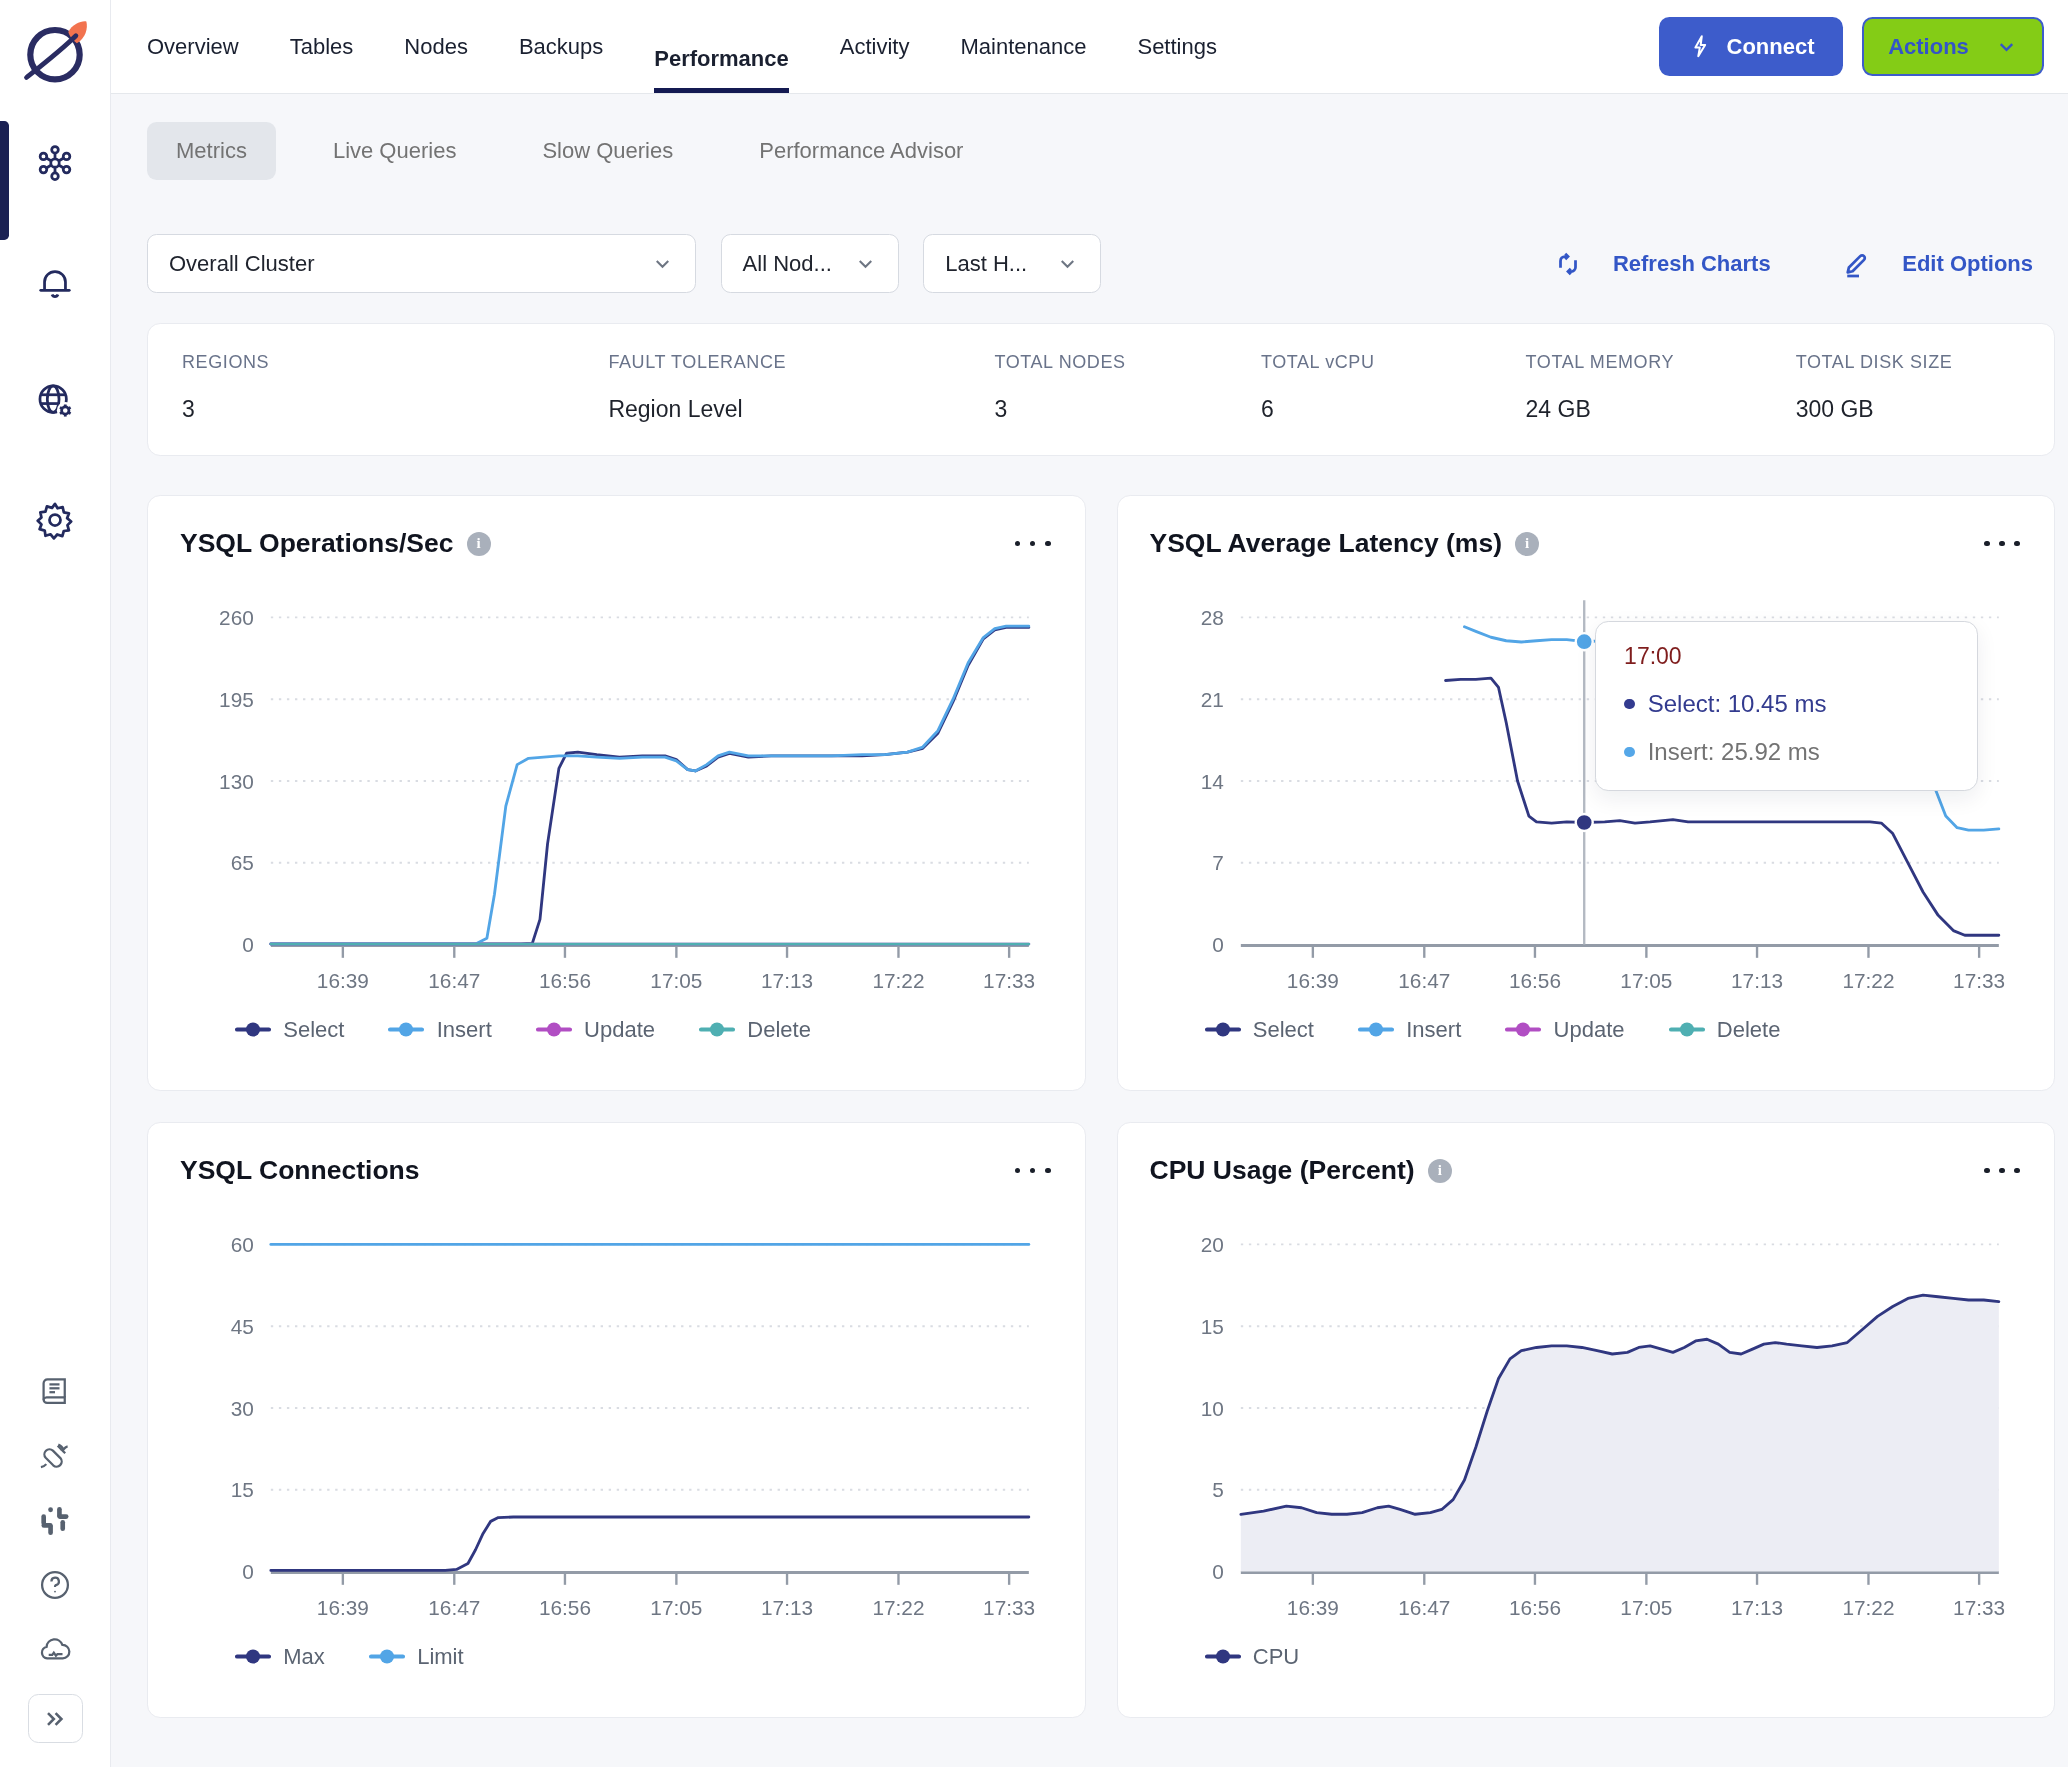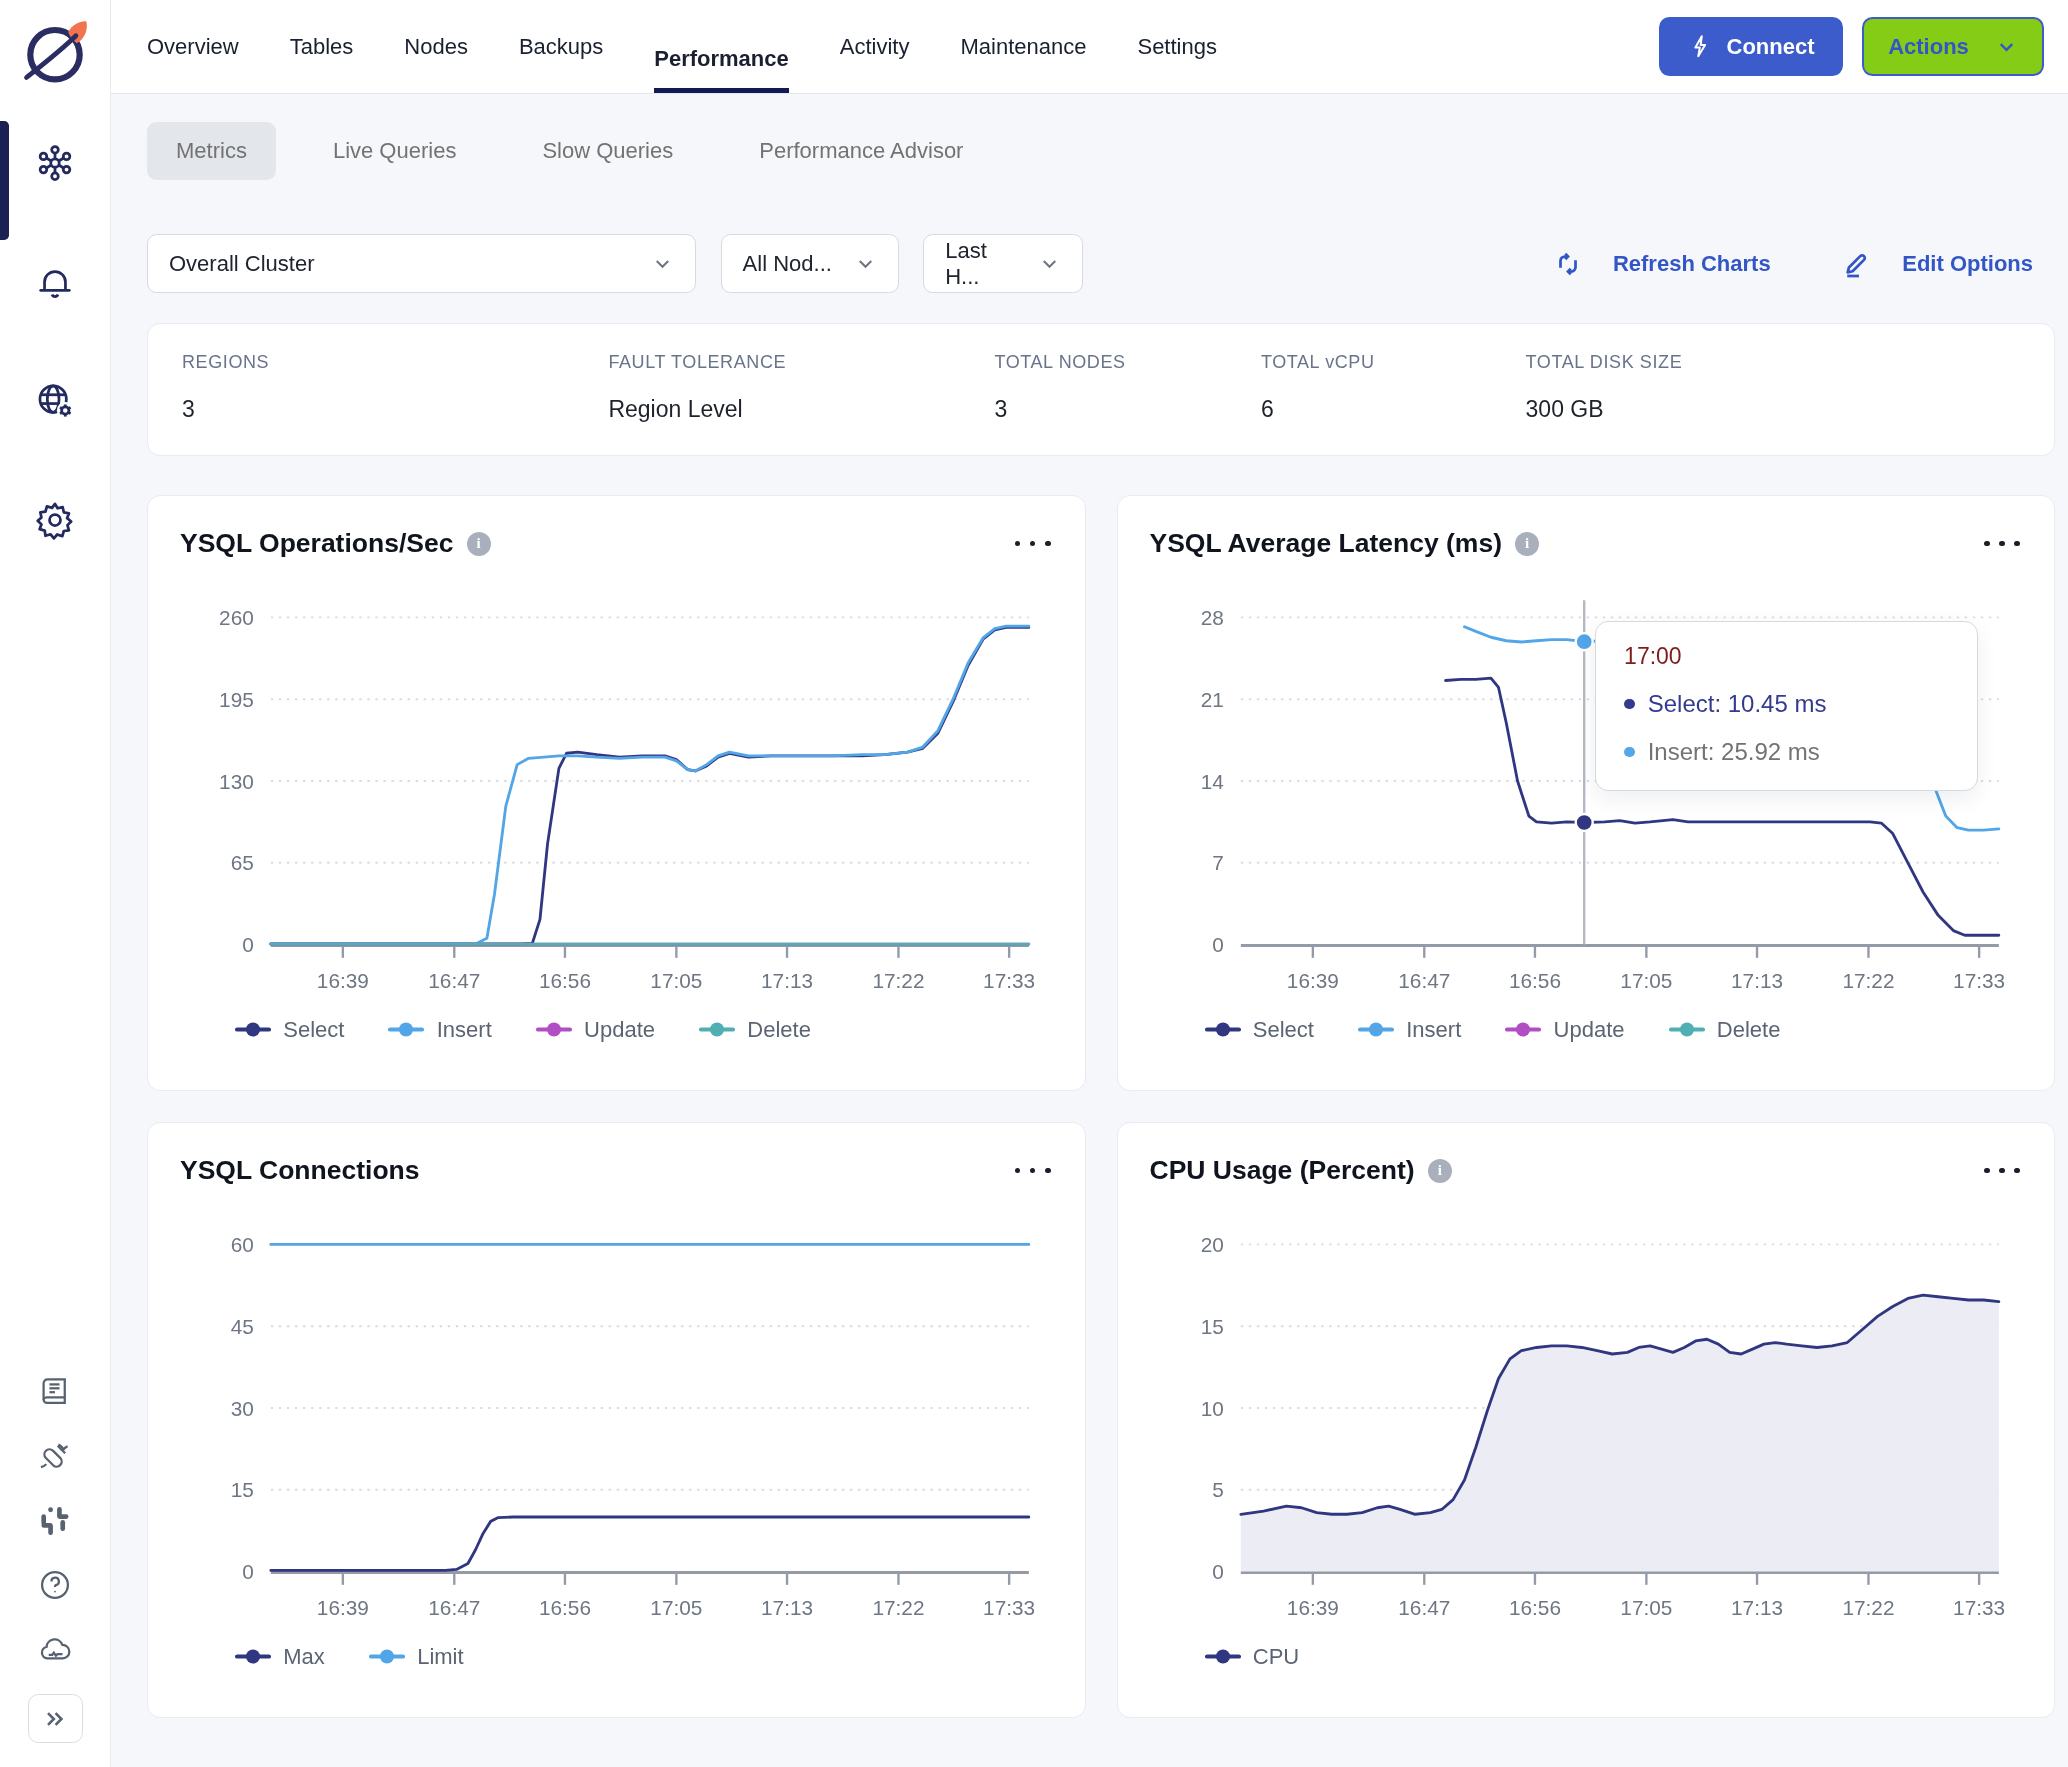--- a/index.html
+++ b/index.html
@@ -46,21 +46,21 @@
   .subtab { font-size:22px; color:#737373; padding:16px 29px; border-radius:9.5px; cursor:pointer; font-weight:500; }
   .subtab.active { background:#E3E6EB; }
 
   .filters { display:flex; align-items:center; padding:54px 21px 0 36px; gap:24.6px; }
   .select { height:59px; background:#fff; border:1.4px solid #D6DAE1; border-radius:9.5px;
     display:flex; align-items:center; justify-content:space-between; padding:0 21px;
     font-size:22px; color:#20242E; cursor:pointer; }
   .select svg { width:23px; height:23px; stroke:#6E7683; fill:none; stroke-width:2.2; flex:0 0 23px; margin-left:15px; }
   .sel-cluster { width:549px; }
   .sel-nodes { width:178px; }
-  .sel-time { width:160px; }
+  .sel-time { width:178px; }
   .filters .spacer { flex:1; }
   .link-btn { display:flex; align-items:center; gap:30px; color:#3356C6; font-size:22px;
     font-weight:700; cursor:pointer; margin-right:47px; }
   .link-btn:last-child { margin-right:15px; }
   .link-btn svg { width:30px; height:30px; stroke:#3356C6; fill:none; stroke-width:2.2; }
 
   .stats-card { margin:30px 14px 0 36px; background:#fff; border:0.9px solid #E9EBF0; border-radius:13.2px;
     padding:28px 34px 32px 34px; display:grid;
     grid-template-columns:23.2% 21% 14.5% 14.4% 14.7% auto; }
   .stat-label { font-size:18px; color:#69738A; letter-spacing:0.6px; font-weight:500; }
@@ -285,20 +285,24 @@
         <div class="stat-label">FAULT TOLERANCE</div>
         <div class="stat-value">Region Level</div>
       </div>
       <div>
         <div class="stat-label">TOTAL NODES</div>
         <div class="stat-value">3</div>
       </div>
       <div>
         <div class="stat-label">TOTAL vCPU</div>
         <div class="stat-value">6</div>
+      </div>
+      <div>
+        <div class="stat-label">TOTAL MEMORY</div>
+        <div class="stat-value">24 GB</div>
       </div>
       <div>
         <div class="stat-label">TOTAL DISK SIZE</div>
         <div class="stat-value">300 GB</div>
       </div>
     </section>
 
     <section class="charts-grid">
 
       <div class="chart-card">

